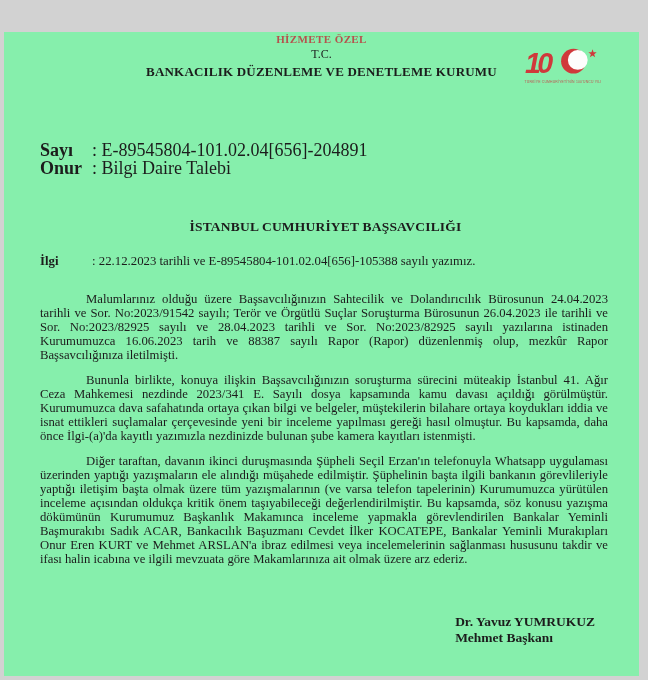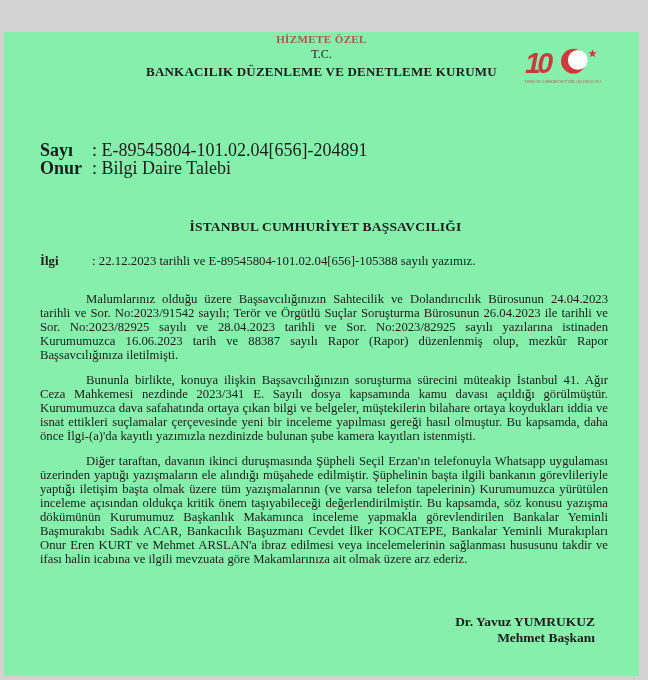--- a/index.html
+++ b/index.html
@@ -119,21 +119,21 @@
     font-size: 12.7px;
     line-height: 14px;
     text-align: justify;
     text-indent: 46px;
   }
   
   .signature {
     position: absolute;
     top: 582px;
     right: 44px;
-    text-align: right;
+    text-align: left;
     font-weight: bold;
     font-size: 13.5px;
     line-height: 16px;
   }
 </style>
 </head>
 <body>
 
 <div class="photo-frame">
   <div class="page">

